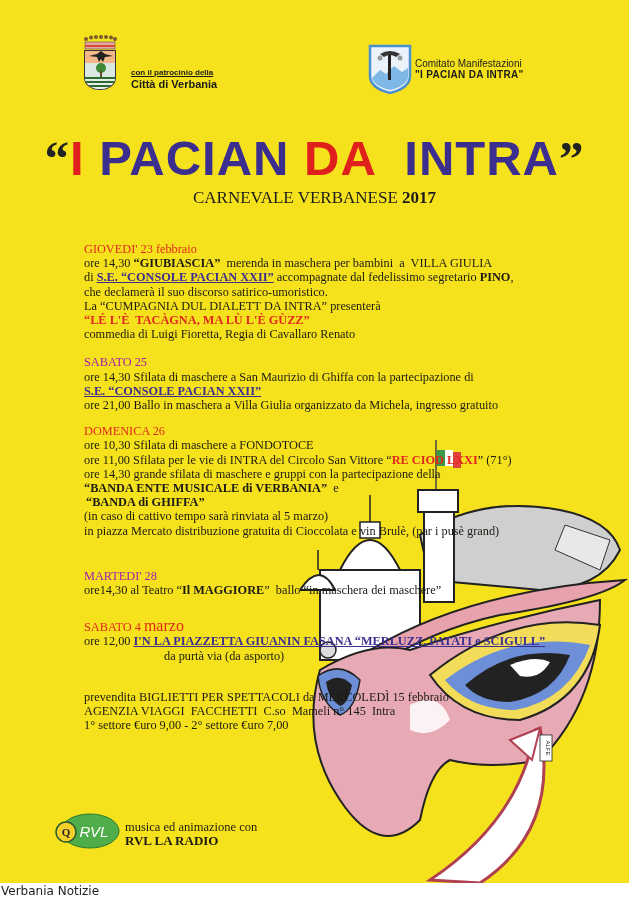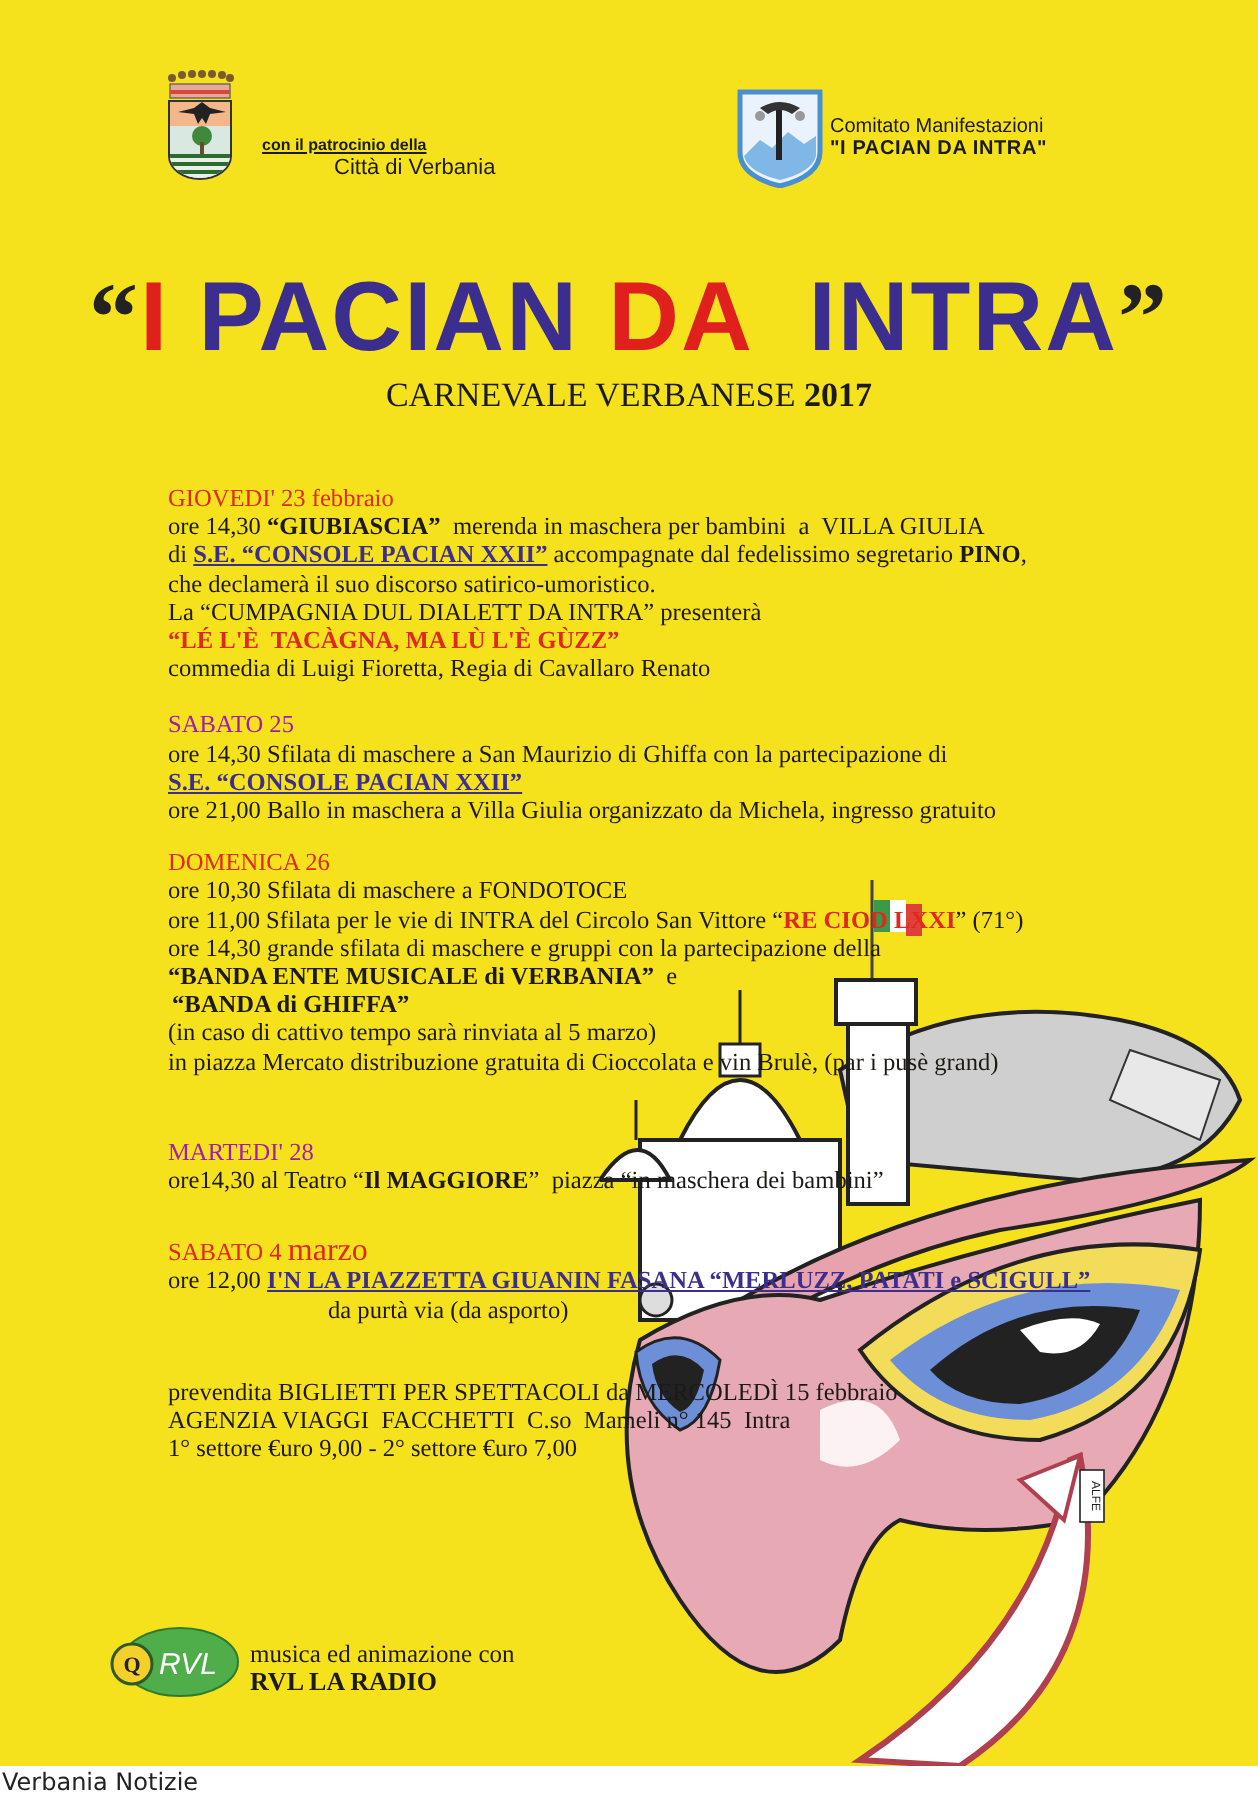--- a/index.html
+++ b/index.html
@@ -18,21 +18,21 @@
     position: absolute; left: 2px; top: 16px; width: 32px; height: 40px;
     border: 1px solid #333; border-radius: 0 0 16px 16px / 0 0 12px 12px;
     overflow: hidden; background: #fff;
   }
   .crest .band1 { height: 12px; background: #f3b78a; position: relative; }
   .crest .band2 { height: 14px; background: #d9e8e0; position: relative; }
   .crest .band3 { height: 14px; background: repeating-linear-gradient(#2d6a32 0 2px, #e8efe8 2px 4px); }
 
   .patron { position: absolute; left: 131px; top: 68px; font-family: "Liberation Sans", sans-serif; color: #1b1b1b; }
   .patron .l1 { font-size: 8px; font-weight: bold; text-decoration: underline; }
-  .patron .l2 { font-size: 11px; font-weight: normal; margin-top: 1px; margin-left: 36px; }
+  .patron .l2 { font-size: 11px; font-weight: bold; margin-top: 1px; }
 
   .cmt-logo { position: absolute; left: 368px; top: 44px; width: 44px; height: 50px; }
   .cmt-text { position: absolute; left: 415px; top: 58px; color: #1b1b1b; }
   .cmt-text .l1 { font-family: "Liberation Sans", sans-serif; font-size: 10px; }
   .cmt-text .l2 { font-family: "Liberation Sans", sans-serif; font-size: 10px; font-weight: bold; letter-spacing: 0.3px; }
 
   
   .title {
     position: absolute; left: 0; width: 629px; top: 130px; text-align: center;
     font-family: "Liberation Sans", sans-serif; font-weight: bold; font-size: 49px;
@@ -155,21 +155,21 @@
     <div class="line">ore 10,30 Sfilata di maschere a FONDOTOCE</div>
     <div class="line"><span>ore 11,00 Sfilata per le vie di INTRA del Circolo San Vittore “</span><span class="redb">RE CIOD LXXI</span><span>” (71°)</span></div>
     <div class="line">ore 14,30 grande sfilata di maschere e gruppi con la partecipazione della</div>
     <div class="line"><b>“BANDA ENTE MUSICALE di VERBANIA”</b><span style="white-space:pre">  e</span></div>
     <div class="line ind2"><b>“BANDA di GHIFFA”</b></div>
     <div class="line">(in caso di cattivo tempo sarà rinviata al 5 marzo)</div>
     <div class="line">in piazza Mercato distribuzione gratuita di Cioccolata e vin Brulè, (par i pusè grand)</div>
     <div class="gap" style="height:31px"></div>
 
     <div class="line day dark">MARTEDI' 28</div>
-    <div class="line"><span>ore14,30 al Teatro “</span><b>Il MAGGIORE</b><span style="white-space:pre">”  piazza “in maschera dei bambini”</span></div>
+    <div class="line"><span>ore14,30 al Teatro “</span><b>Il MAGGIORE</b><span style="white-space:pre">”  ballo “in maschera dei maschere”</span></div>
     <div class="gap" style="height:22px"></div>
 
     <div class="line"><span class="day" style="white-space:pre">SABATO 4 </span><span class="day" style="font-size:16px">marzo</span></div>
     <div class="line"><span style="white-space:pre">ore 12,00 </span><span class="purple">I'N LA PIAZZETTA GIUANIN FASANA “MERLUZZ, PATATI e SCIGULL”</span></div>
     <div class="line indent">da purtà via (da asporto)</div>
     <div class="gap" style="height:27px"></div>
 
     <div class="line">prevendita BIGLIETTI PER SPETTACOLI da MERCOLEDÌ 15 febbraio</div>
     <div class="line" style="white-space:pre">AGENZIA VIAGGI  FACCHETTI  C.so  Mameli n° 145  Intra</div>
     <div class="line">1° settore €uro 9,00 - 2° settore €uro 7,00</div>

